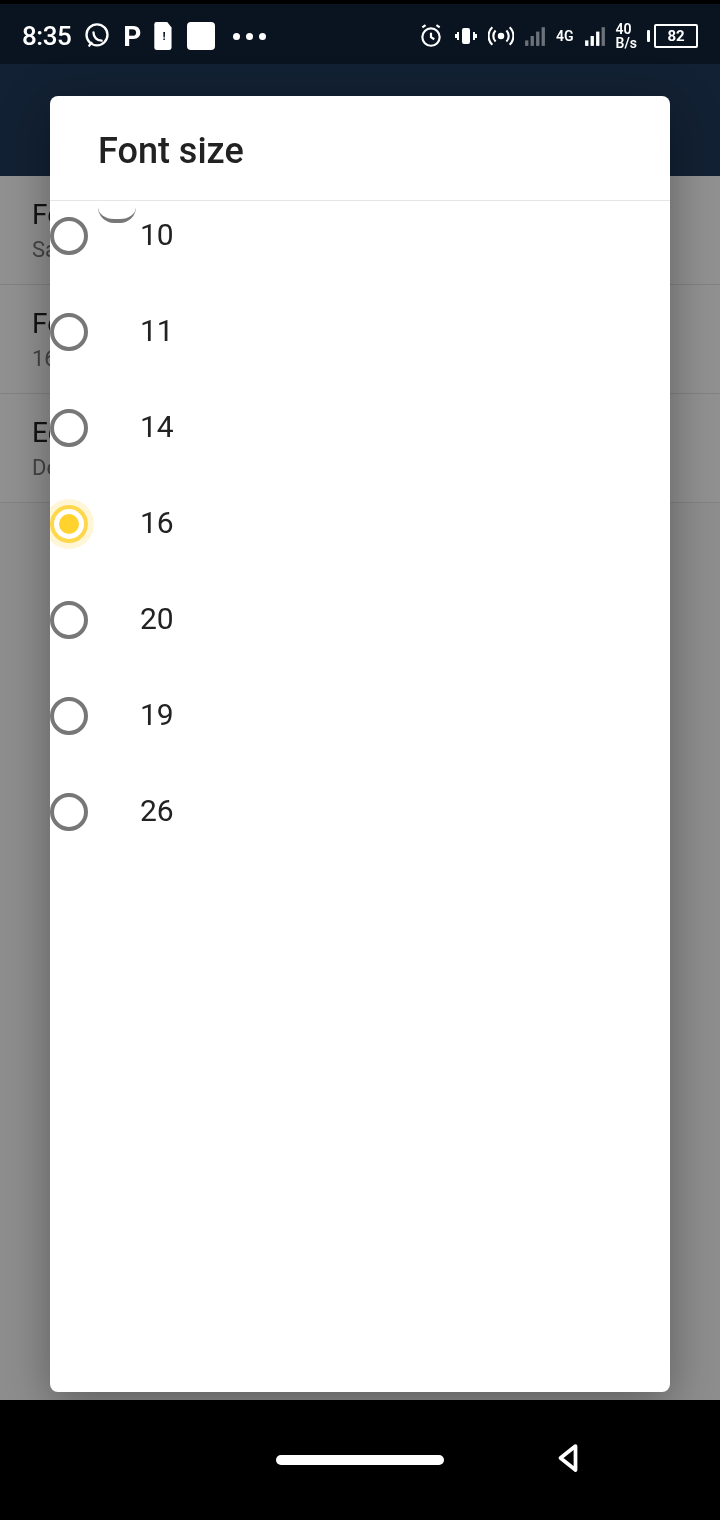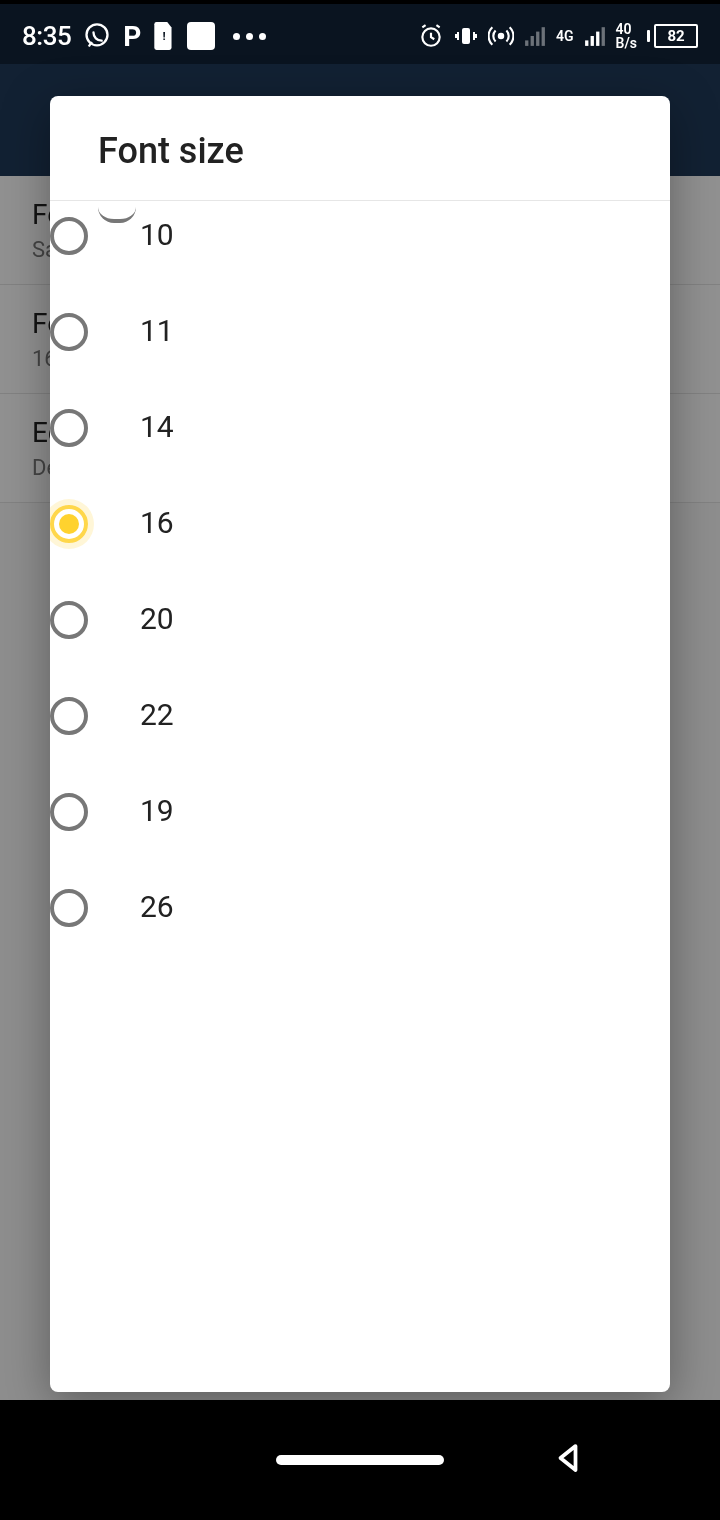--- a/index.html
+++ b/index.html
@@ -224,24 +224,20 @@
     <div class="option">
       <span class="radio selected"></span>
       <span class="label">16</span>
     </div>
     <div class="option">
       <span class="radio"></span>
       <span class="label">20</span>
     </div>
     <div class="option">
       <span class="radio"></span>
-      <span class="label">22</span>
-    </div>
-    <div class="option">
-      <span class="radio"></span>
       <span class="label">19</span>
     </div>
     <div class="option">
       <span class="radio"></span>
       <span class="label">26</span>
     </div>
   </div>
 </div>
 
 <div class="navbar">

